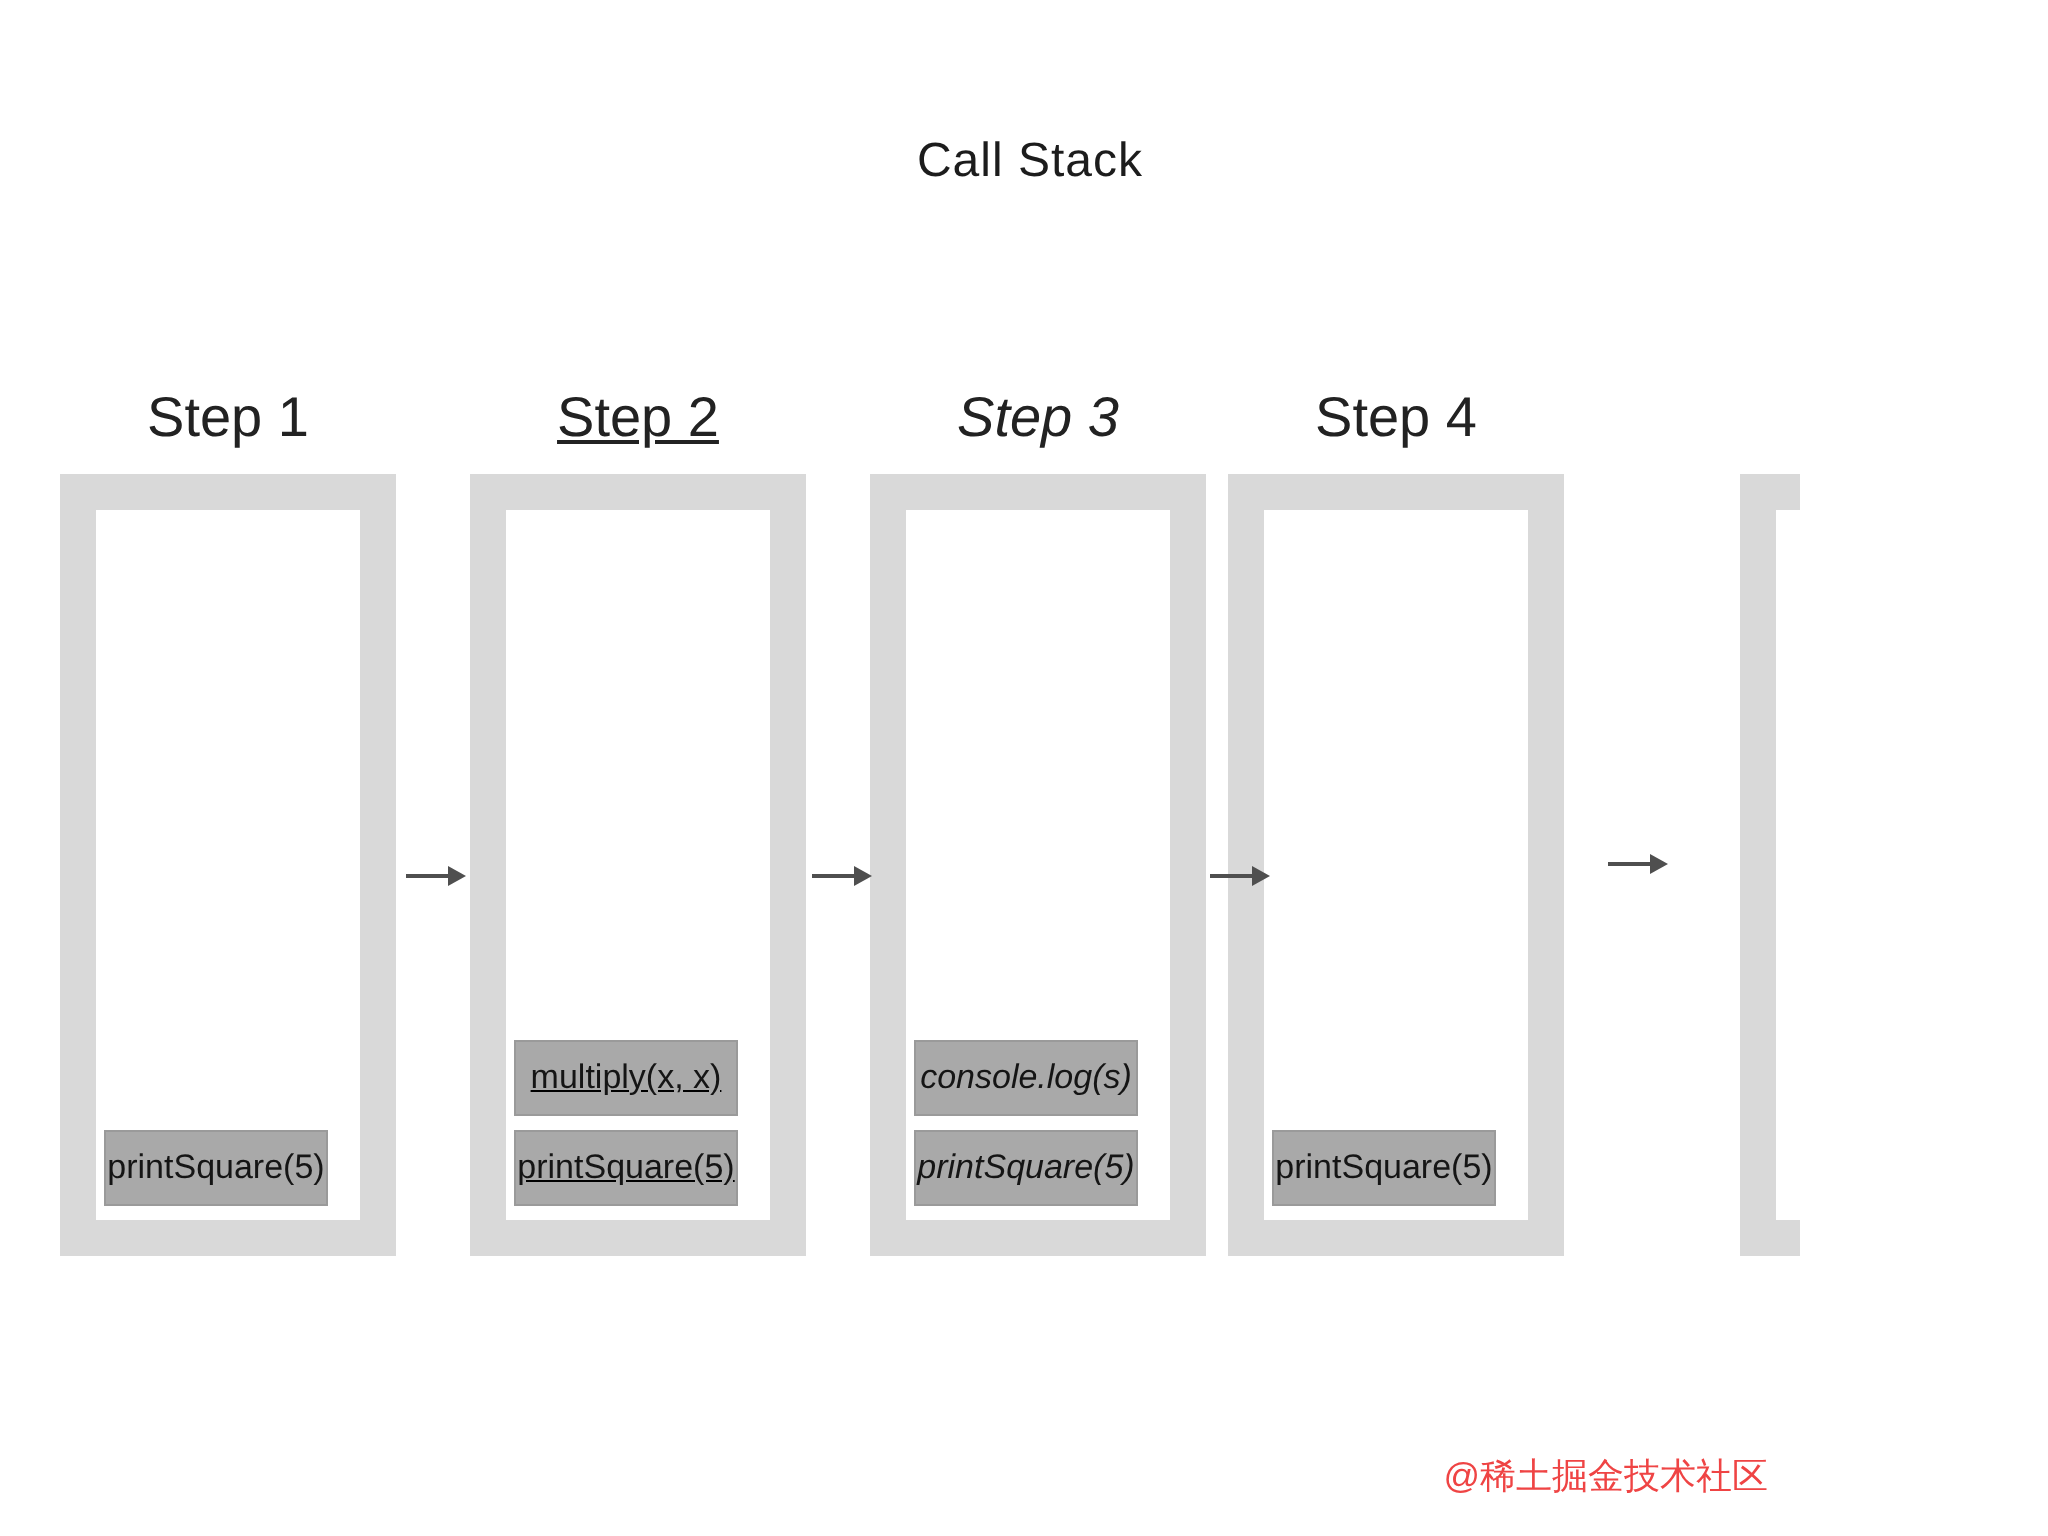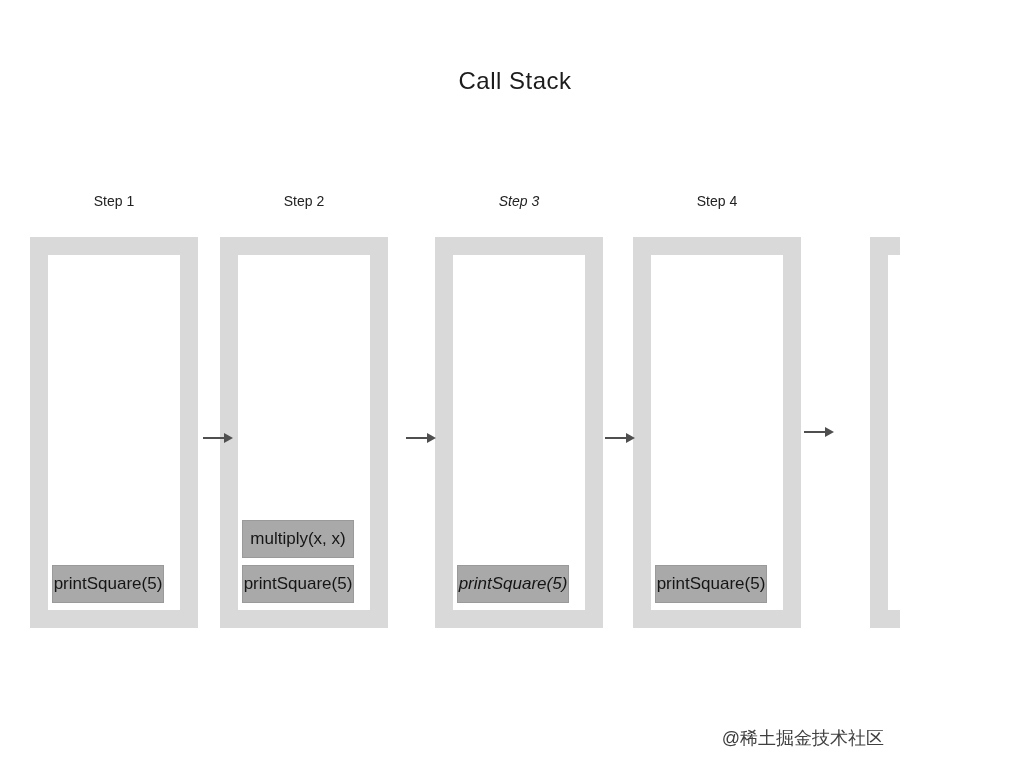--- a/index.html
+++ b/index.html
@@ -24,21 +24,21 @@
     font-weight: 500;
     color: #1c1c1c;
     letter-spacing: 0.5px;
   }
 
   .step-label {
     position: absolute;
     top: 193px;
     width: 168px;
     text-align: center;
-    font-size: 14px;
+    font-size: 28px;
     color: #222222;
   }
 
   .stack-outer {
     position: absolute;
     top: 237px;
     width: 168px;
     height: 391px;
     background: #d9d9d9;
     padding: 18px;
@@ -62,42 +62,42 @@
     border: 1px solid #9a9a9a;
     display: flex;
     align-items: center;
     justify-content: center;
     font-size: 17px;
     color: #151515;
   }
 
   
   .pos-1 { left: 30px; }
-  .pos-2 { left: 220px; }
+  .pos-2 { left: 235px; text-decoration: underline; }
   .pos-3 { left: 435px; font-style: italic; }
-  .pos-4 { left: 633px; }
+  .pos-4 { left: 614px; }
   .pos-5 { left: 870px; }
 
   .arrow {
     position: absolute;
     width: 30px;
     height: 14px;
   }
   .arrow svg { display: block; }
   .arrow-1 { left: 203px; top: 431px; }
   .arrow-2 { left: 406px; top: 431px; }
   .arrow-3 { left: 605px; top: 431px; }
   .arrow-4 { left: 804px; top: 425px; }
 
   .watermark {
     position: absolute;
     right: 16px;
     top: 726px;
     font-size: 18px;
-    color: #404040;
+    color: #ef4444;
   }
 </style>
 </head>
 <body>
 
 <div class="canvas">
 
   <div class="diagram-title">Call Stack</div>
 
   <div class="step-label pos-1">Step 1</div>
@@ -114,20 +114,21 @@
 
   <div class="stack-outer pos-2">
     <div class="stack-inner">
       <div class="frame">multiply(x, x)</div>
       <div class="frame">printSquare(5)</div>
     </div>
   </div>
 
   <div class="stack-outer pos-3">
     <div class="stack-inner">
+      <div class="frame">console.log(s)</div>
       <div class="frame">printSquare(5)</div>
     </div>
   </div>
 
   <div class="stack-outer pos-4">
     <div class="stack-inner">
       <div class="frame">printSquare(5)</div>
     </div>
   </div>
 

